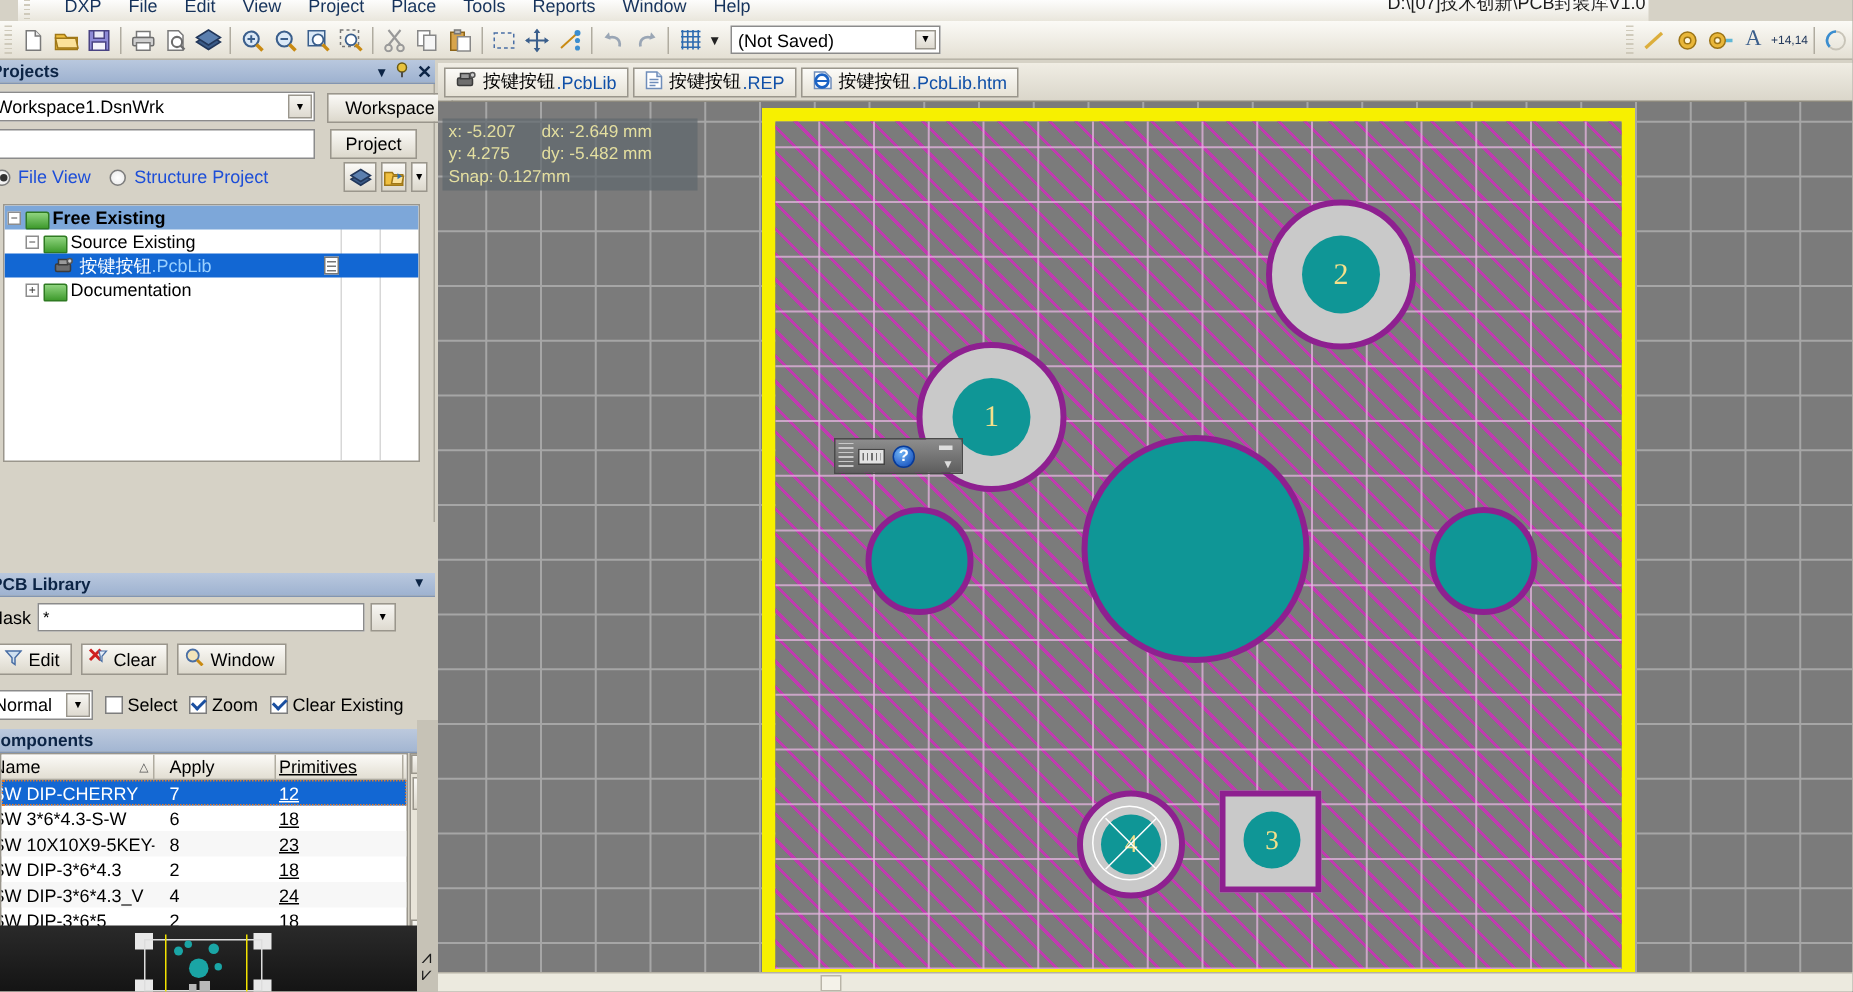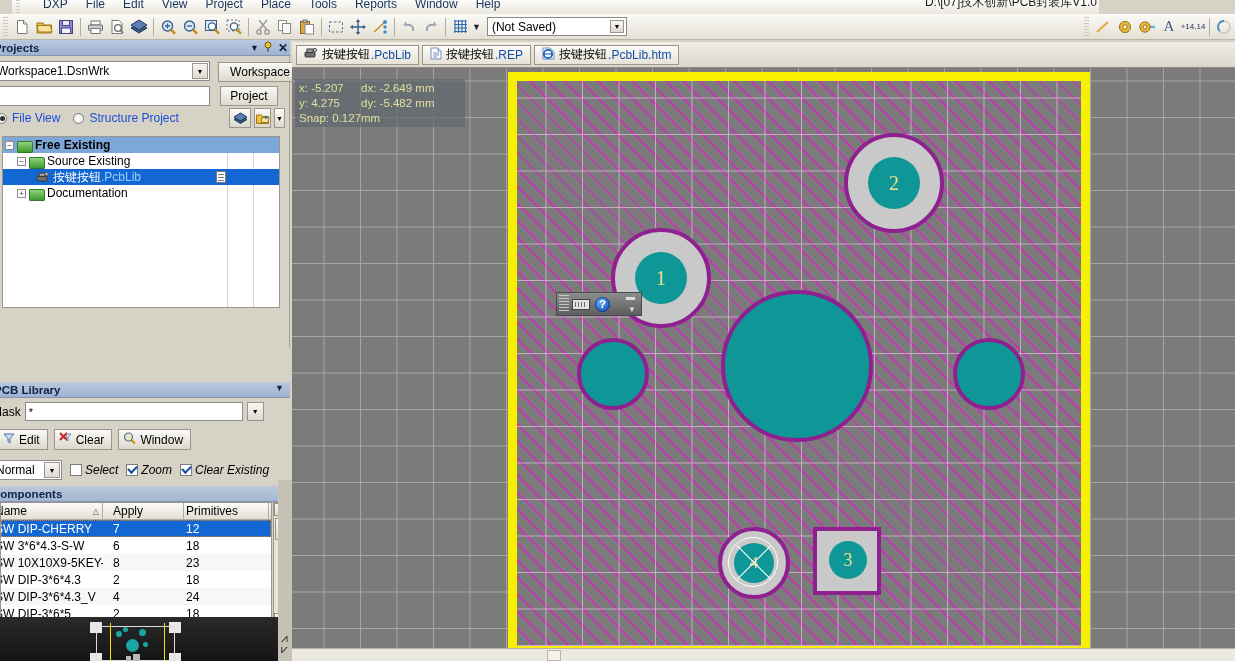--- a/index.html
+++ b/index.html
@@ -148,41 +148,41 @@
   .row3 { position:absolute; left:-8px; top:78px; display:flex; align-items:center; gap:8px; }
   .norm-combo { width:70px;height:20px;background:#fff;border:1px solid #8b8b8b;
     font-size:12px; padding-left:3px; display:flex;align-items:center; position:relative; }
   .norm-combo .arrow{position:absolute;right:1px;top:1px;width:16px;height:16px;
     background:linear-gradient(#f7f6f2,#dedad0);border:1px solid #9a968c;
     display:flex;align-items:center;justify-content:center;}
   .cbx { width:12px;height:12px;border:1px solid #7d7d7d;background:#fff;
     display:inline-flex;align-items:center;justify-content:center; }
   .cbx.on::after{content:"";width:7px;height:4px;border-left:2px solid #1a4fa0;
     border-bottom:2px solid #1a4fa0; transform:rotate(-45deg) translate(1px,-1px);}
-  .cbgrp{display:flex;align-items:center;gap:3px;font-size:12px;font-style:italic;}
+  .cbgrp{display:flex;align-items:center;gap:3px;font-size:12px;}
 
   
   #comp-head {
     position:absolute; left:0; top:104px; width:290px; height:16px;
     background: linear-gradient(#bcc9dd,#a3b6d2); border-bottom:1px solid #8295b2;
     display:flex; align-items:center;
   }
   #comp-head span { font-weight:bold; font-size:11.5px; color:#0c2445; position:relative; left:-8px; }
   #comp-table {
     position:absolute; left:0; top:120px; width:272px; height:125px;
     background:#fff; border:1px solid #9a968c; overflow:hidden;
   }
   .ctr { display:flex; height:17px; font-size:12px; align-items:center; }
   .ctr.hdr { background: linear-gradient(#fcfbf8,#e2ded2); border-bottom:1px solid #b0aca0;
     font-size:12px; }
   .ctr.hdr .cc { border-right:1px solid #b0aca0; height:17px; display:flex; align-items:center; }
   .cc { padding-left:2px; overflow:hidden; white-space:nowrap; }
   .cc.c1 { width:110px; position:relative; left:-8px; }
   .cc.c2 { width:73px; }
-  .cc.c3 { width:85px; }
+  .cc.c3 { width:85px;text-decoration:underline; }
   .ctr.selrow { background:#1267d3; color:#fff; outline:1px dotted #e07b2a; outline-offset:-1px; }
   .ctr.alt { background:#f7f7f7; }
   #comp-vscroll { position:absolute; right:2px; top:120px; width:15px; height:125px;
     background:#e8e4d8; border:1px solid #9a968c; }
   .sarrow { width:13px;height:13px;background:linear-gradient(#f7f6f2,#dedad0);
     border:1px solid #9a968c; display:flex;align-items:center;justify-content:center; }
   #comp-thumb { position:absolute; left:1px; top:15px; width:11px; height:22px;
     background:linear-gradient(#fbfaf7,#dcd8cc); border:1px solid #9a968c; }
   #comp-hscroll { position:absolute; left:0; top:247px; width:272px; height:13px;
     background:#8d897c; }

